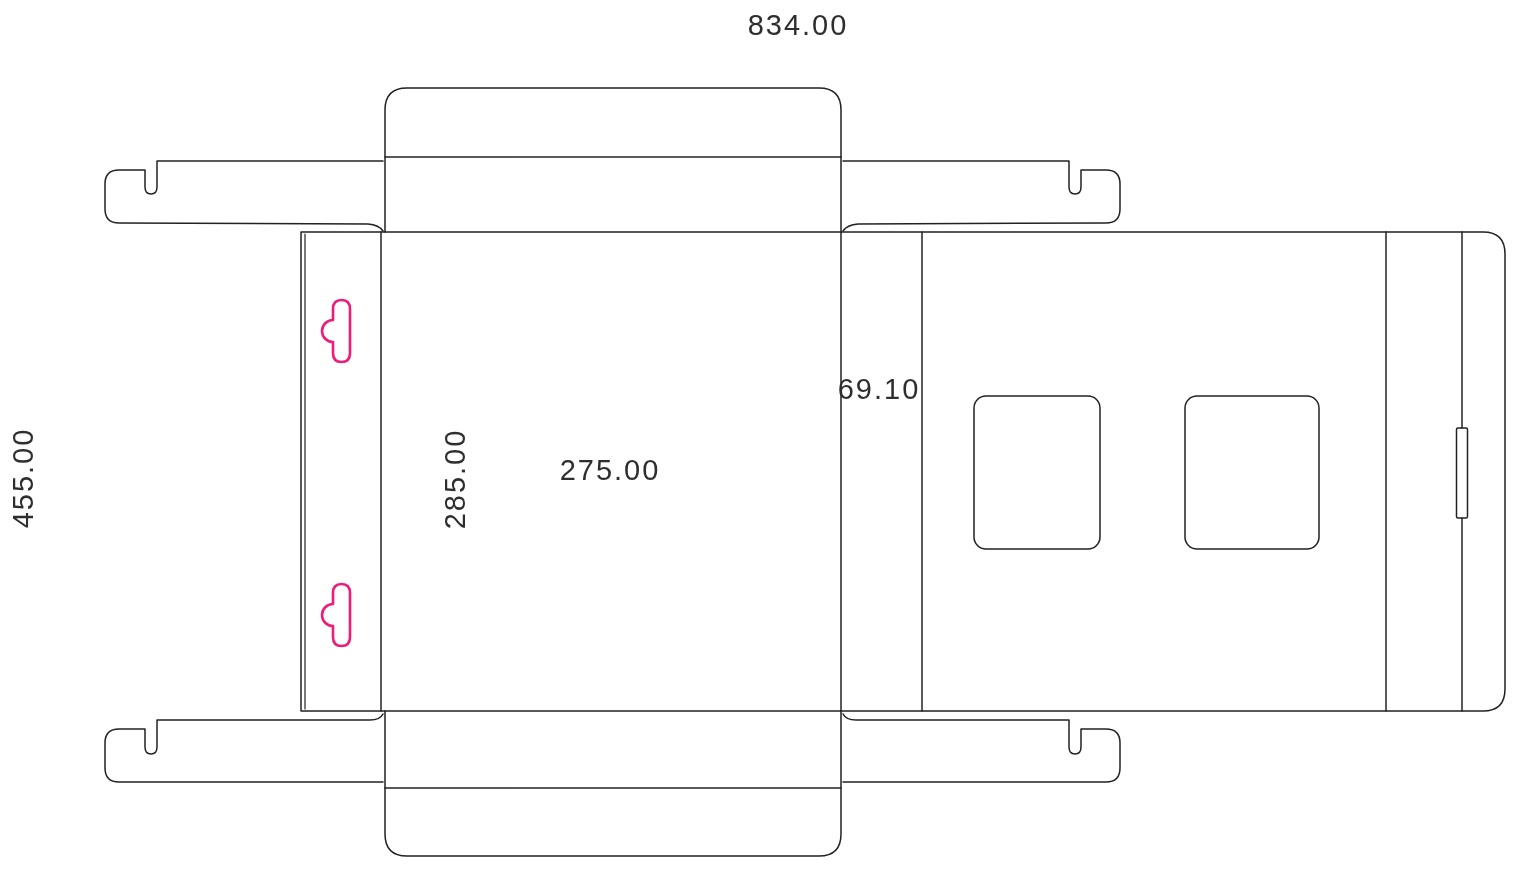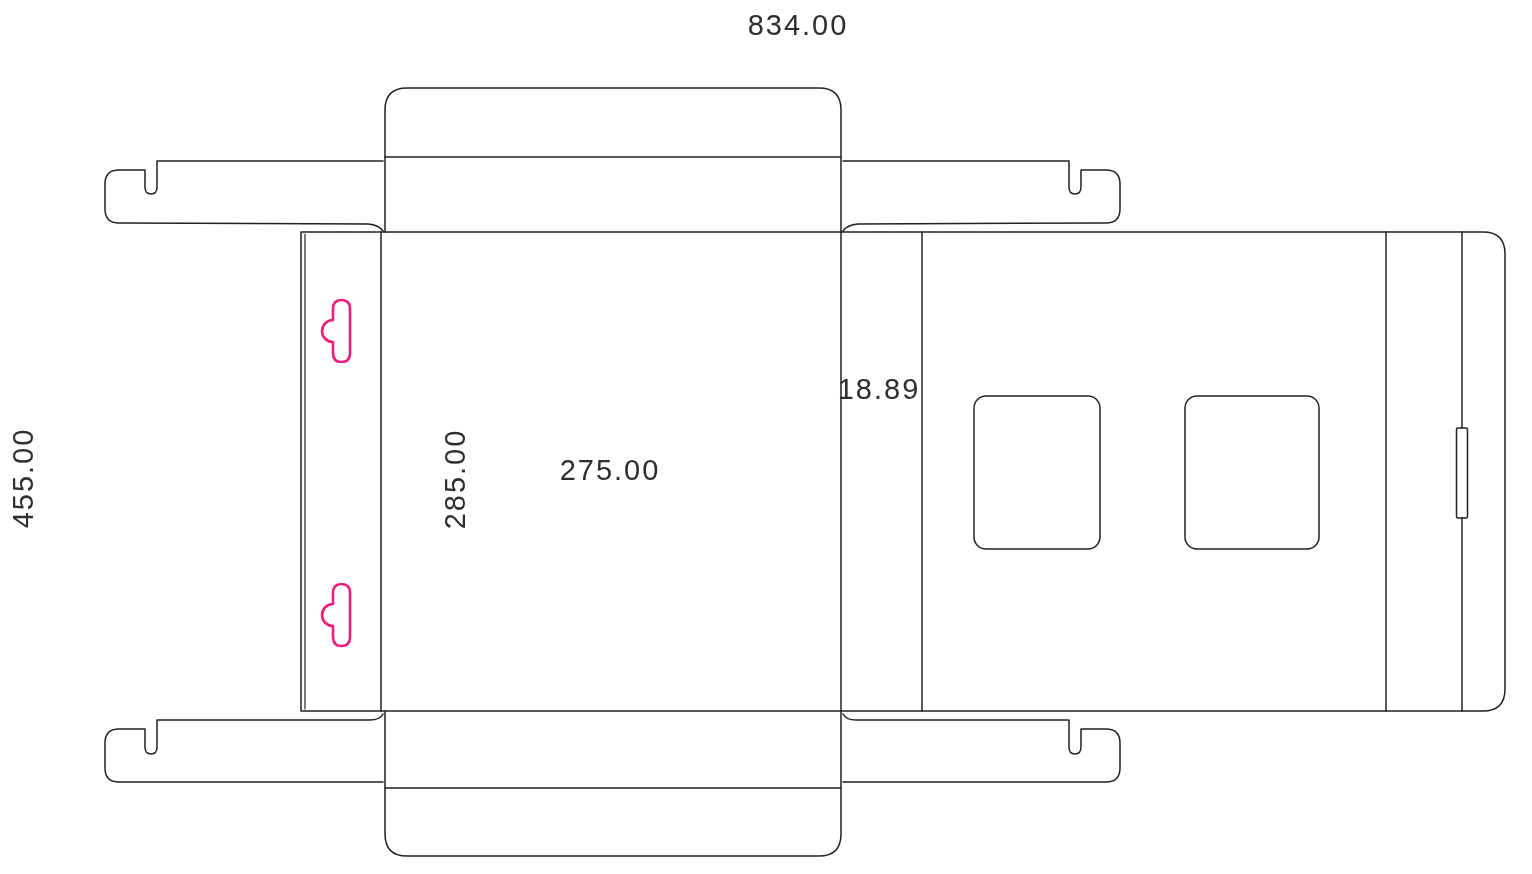--- a/index.html
+++ b/index.html
@@ -74,15 +74,15 @@
   </svg>
 
   <div class="dim dim-h" style="left:798px;top:25px;">834.00</div>
 
   <div class="dim dim-v" style="left:23px;top:478px;">455.00</div>
 
   <div class="dim dim-v" style="left:455px;top:479px;">285.00</div>
 
   <div class="dim dim-h" style="left:610px;top:470px;">275.00</div>
 
-  <div class="dim dim-h" style="left:879px;top:389px;">18.89</div>
+  <div class="dim dim-h" style="left:879px;top:389px;">69.10</div>
 
 </div>
 
 </body></html>

